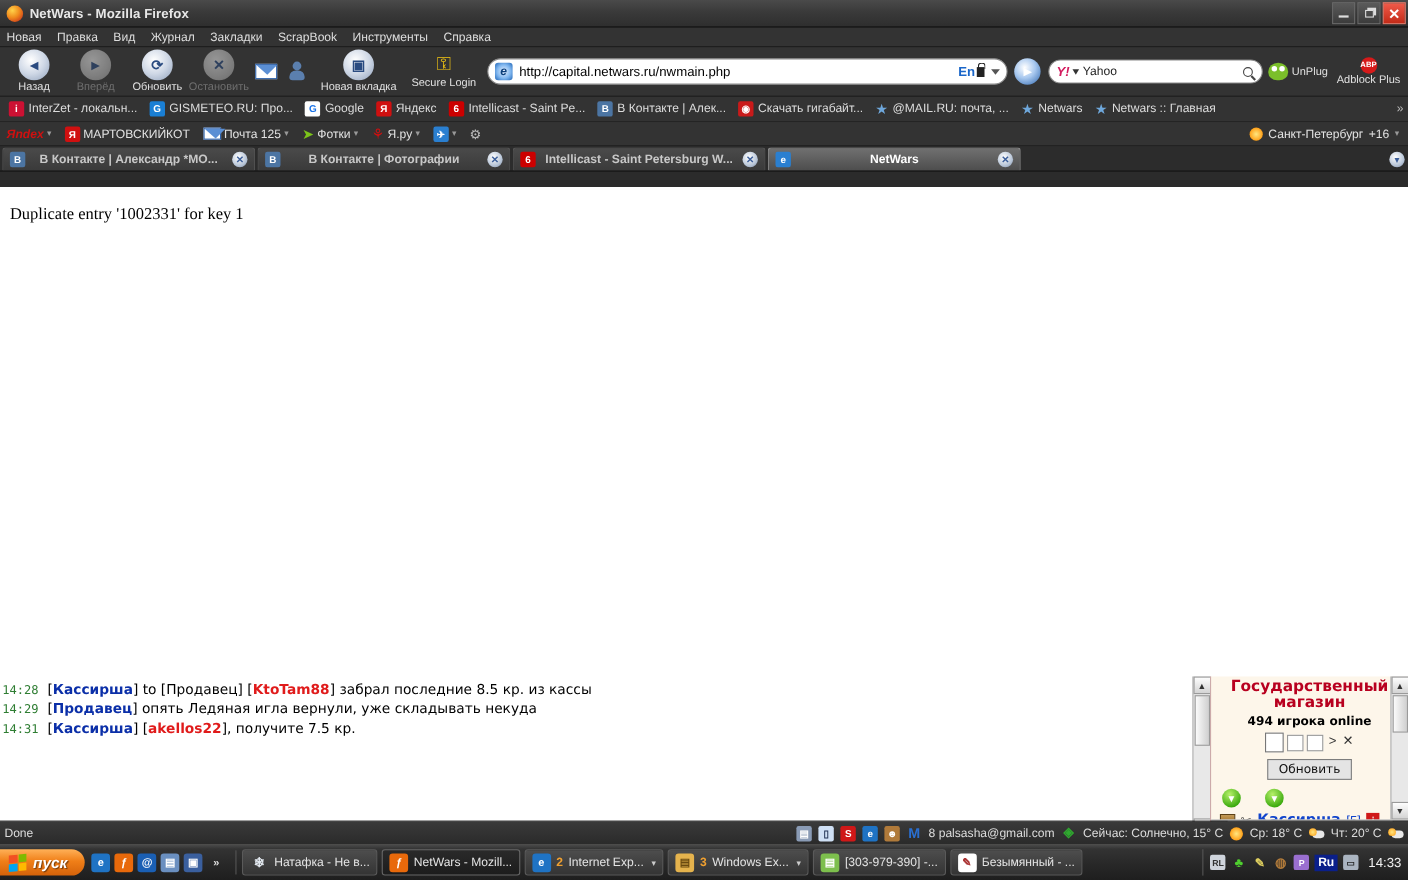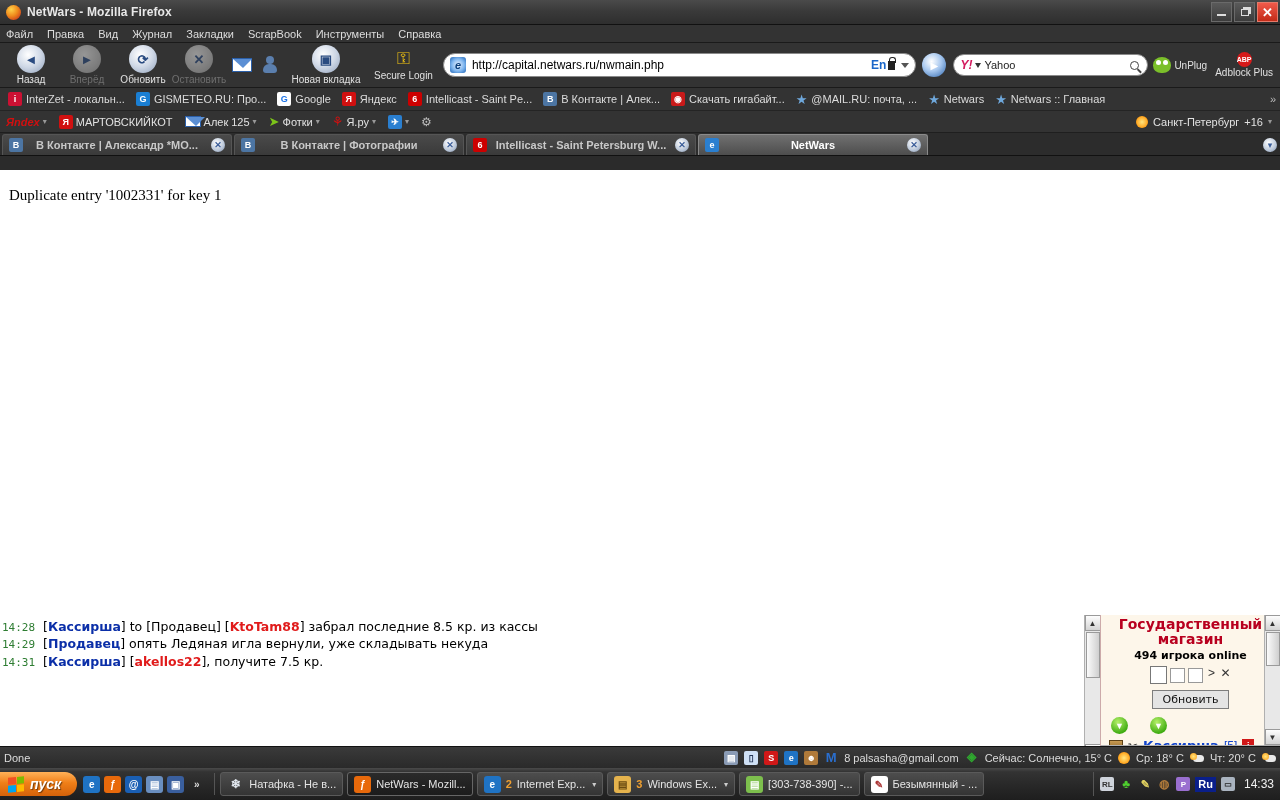--- a/index.html
+++ b/index.html
@@ -257,21 +257,21 @@
       <div class="wbtn">
           <span class="sq"></span>
         </div>
       <div class="wbtn close">
           <span class="x">✕</span>
         </div>
     </div>
   </div>
 
   <div class="menubar">
-    <span>Файл</span>
+    <span>Новая</span>
     <span>Правка</span>
     <span>Вид</span>
     <span>Журнал</span>
     <span>Закладки</span>
     <span>ScrapBook</span>
     <span>Инструменты</span>
     <span>Справка</span>
   </div>
 
   <div class="navbar">
@@ -382,21 +382,21 @@
     <div class="ya-item">
       <span class="lbl" style="color:#d01010;font-weight:bold;font-style:italic;">Яndex</span>
       <span class="ya-caret">▾</span>
     </div>
     <div class="ya-item">
       <span class="bmico" style="background:#d01010">Я</span>
       <span class="lbl">МАРТОВСКИЙКОТ</span>
     </div>
     <div class="ya-item">
       <span class="icon-mail" style="width:16px;height:11px"></span>
-      <span class="lbl">Алек</span>
+      <span class="lbl">Почта</span>
       <span class="lbl">125</span>
       <span class="ya-caret">▾</span>
     </div>
     <div class="ya-item">
       <span style="color:#7cc41a;font-size:13px;">➤</span>
       <span class="lbl">Фотки</span>
       <span class="ya-caret">▾</span>
     </div>
     <div class="ya-item">
       <span style="color:#d01010;font-size:13px;">⚘</span>
@@ -582,21 +582,21 @@
       <span class="tcaret">▾</span>
     </div>
     <div class="taskitem">
       <span class="ql" style="background:#e5b34d;color:#6a4a10">▤</span>
       <span class="tnum">3</span>
       <span class="tl">Windows Ex...</span>
       <span class="tcaret">▾</span>
     </div>
     <div class="taskitem">
       <span class="ql" style="background:#7dbf4d">▤</span>
-      <span class="tl">[303-738-390] -...</span>
+      <span class="tl">[303-979-390] -...</span>
     </div>
     <div class="taskitem">
       <span class="ql" style="background:#fff;color:#a33">✎</span>
       <span class="tl">Безымянный - ...</span>
     </div>
     <div class="tray">
       <span class="trayico" style="background:#cfd4dc;color:#333">RL</span>
       <span class="trayico" style="background:transparent;color:#4fcf2f;font-size:12px">♣</span>
       <span class="trayico" style="background:transparent;color:#e0d060;font-size:11px">✎</span>
       <span class="trayico" style="background:transparent;color:#b07a3a;font-size:12px">◍</span>

